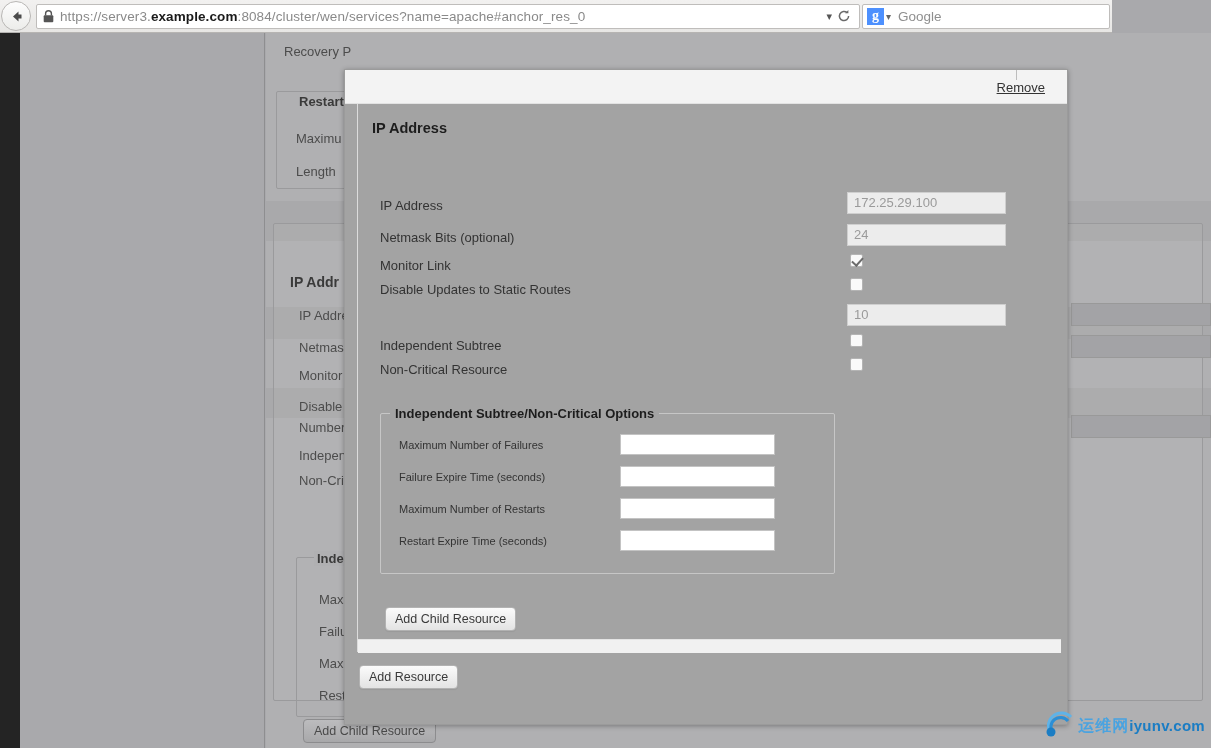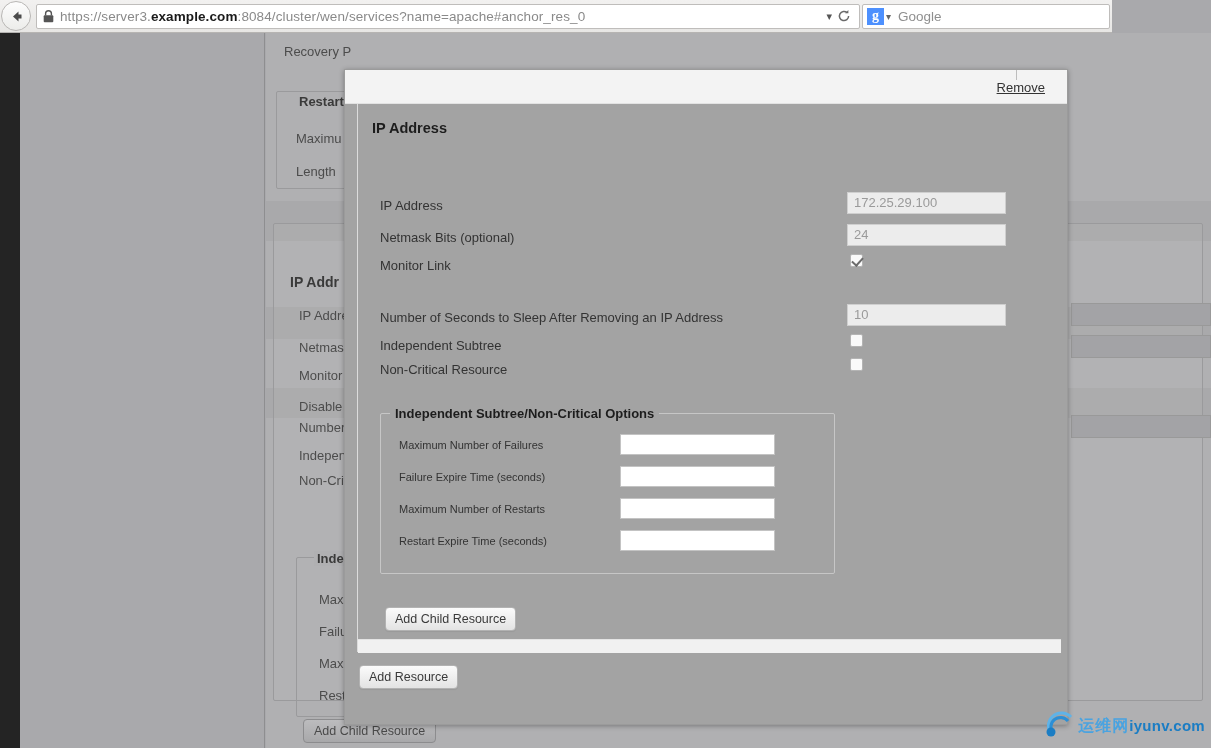--- a/index.html
+++ b/index.html
@@ -368,23 +368,26 @@
       <div class="frm-row" style="top:126px;">
         <span class="frm-label">Netmask Bits (optional)</span>
         <div class="frm-input">24</div>
       </div>
 
       <div class="frm-row" style="top:154px;">
         <span class="frm-label">Monitor Link</span>
         <div class="frm-checkbox checked"></div>
       </div>
 
+      <div class="frm-row" style="top:178px;">
+        <span class="frm-label">Disable Updates to Static Routes</span>
+        <div class="frm-checkbox"></div>
+      </div>
 
       <div class="frm-row" style="top:206px;">
-        <span class="frm-label">Number of Seconds to Sleep After Removing an IP Address</span>
         <div class="frm-input">10</div>
       </div>
 
       <div class="frm-row" style="top:234px;">
         <span class="frm-label">Independent Subtree</span>
         <div class="frm-checkbox"></div>
       </div>
 
       <div class="frm-row" style="top:258px;">
         <span class="frm-label">Non-Critical Resource</span>

